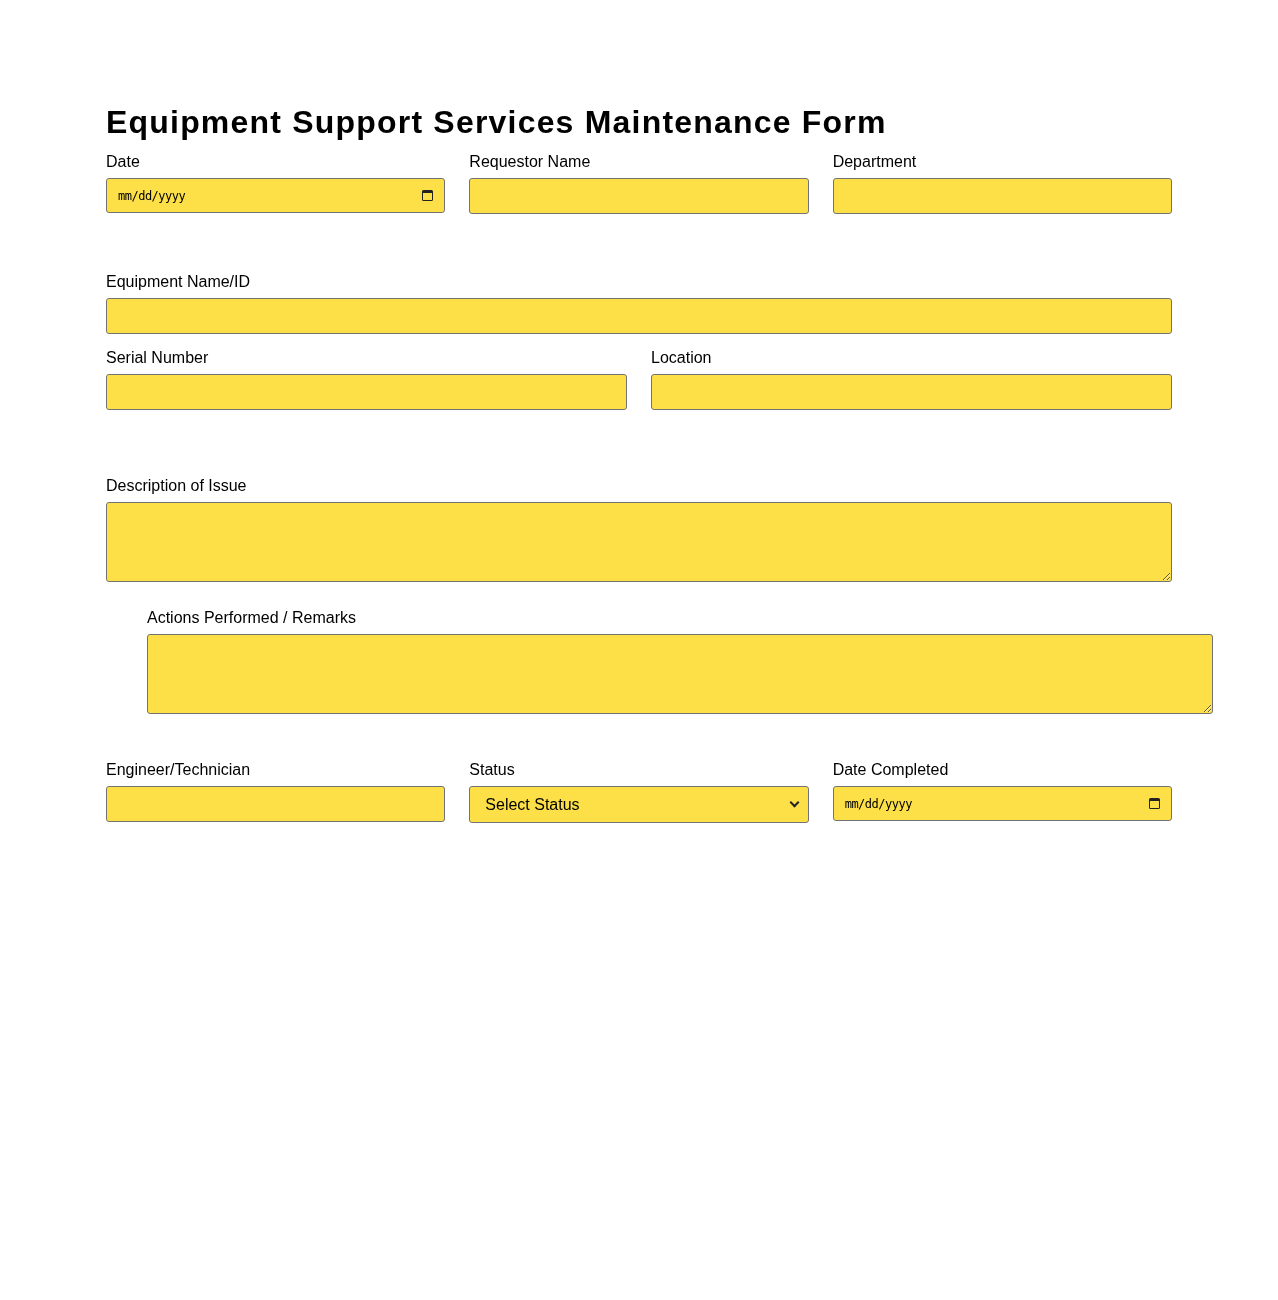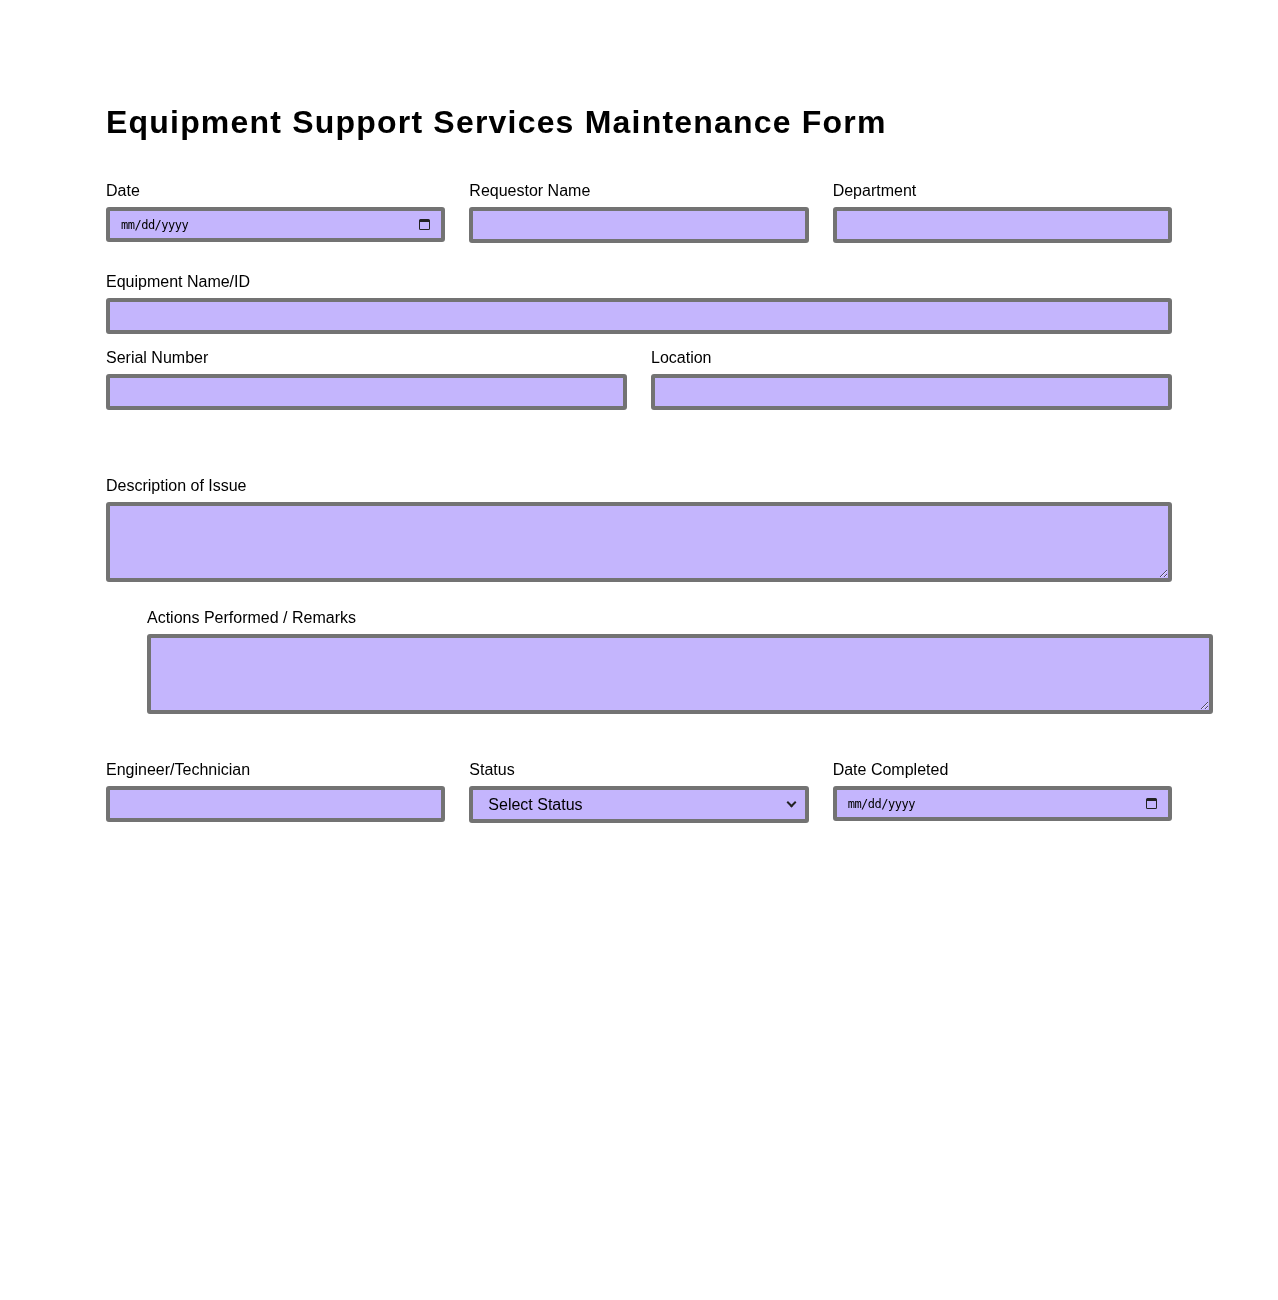--- a/index.html
+++ b/index.html
@@ -35,23 +35,23 @@
   .field label {
     font-size: 16px;
     line-height: 18px;
     height: 18px;
     margin-bottom: 7px;
     color: #000;
   }
   .input {
     width: 100%;
     height: 36px;
-    border: 4px solid #737373;
+    border: 1px solid #737373;
     border-radius: 3px;
-    background: #c4b5fd;
+    background: #fde047;
     font-family: "Liberation Sans", sans-serif;
     font-size: 16px;
     padding: 0 10px;
   }
   .date-input {
     display: flex; align-items: center; justify-content: space-between;
     height: 35px;
     padding: 0 11px 0 11px;
     font-family: "DejaVu Sans Mono", monospace;
     font-size: 12px;
@@ -87,21 +87,21 @@
     margin-top: -4px;
     margin-right: 2px;
   }
 </style>
 </head>
 <body>
 
 <div class="container">
   <h1>Equipment Support Services Maintenance Form</h1>
 
-  <div class="row" style="top:182px;">
+  <div class="row" style="top:153px;">
     <div class="field">
       <label>Date</label>
       <div class="input date-input">
         <span class="date-text">mm/dd/yyyy</span>
         <span class="cal-icon"></span>
       </div>
     </div>
     <div class="field">
       <label>Requestor Name</label>
       <input class="input" type="text" value="" style="">

